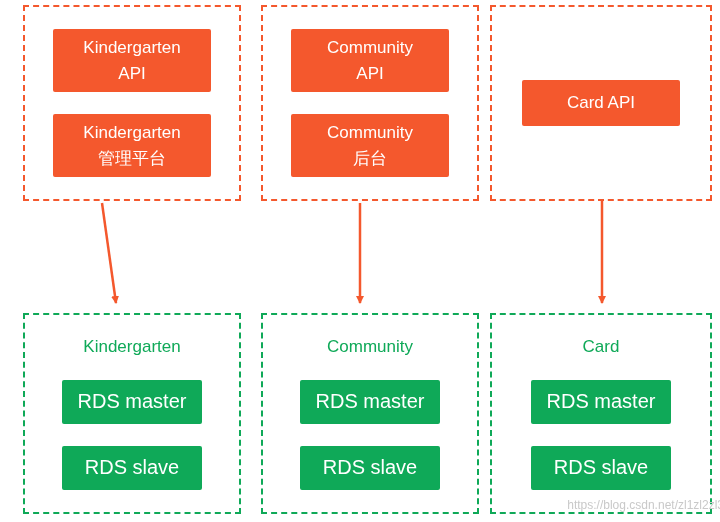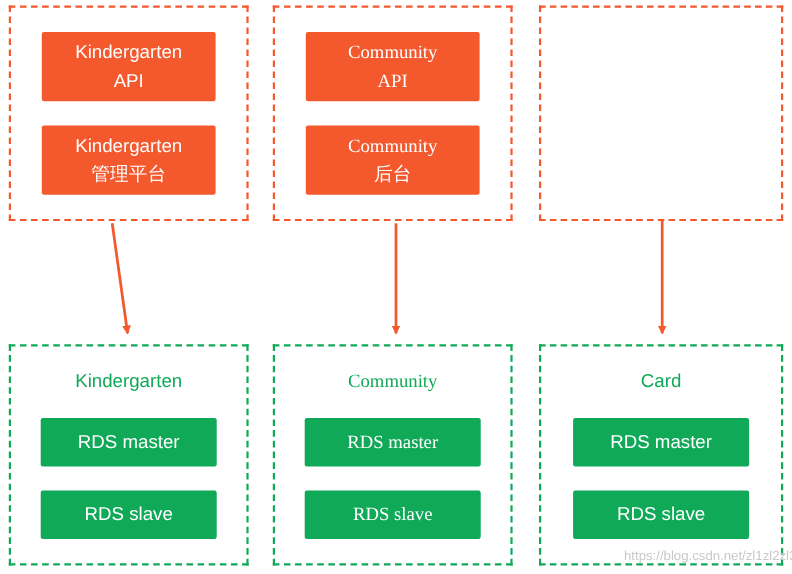--- a/index.html
+++ b/index.html
@@ -25,46 +25,46 @@
     justify-content:space-evenly;
   }
   .group.top{
     border:2px dashed var(--orange);
     top:5px;height:196px;
   }
   .group.bottom{
     border:2px dashed var(--green);
     top:313px;height:201px;
   }
-  .g1{left:8px;width:218px;}
-  .g2{left:248px;width:218px;font-family:Liberation Serif, serif;}
+  .g1{left:23px;width:218px;}
+  .g2{left:261px;width:218px;}
   .g3{left:490px;width:222px;}
 
   
   .app-box{
     width:158px;
     min-height:46px;
     background:var(--orange);
     color:#ffffff;
     font-size:17px;
     line-height:1.5;
     text-align:center;
     display:flex;
     align-items:center;
     justify-content:center;
     white-space:pre-line;
     padding:6px 4px;
     border-radius:2px;
   }
   .db-box{
-    width:160px;
+    width:140px;
     min-height:44px;
     background:var(--green);
     color:#ffffff;
-    font-size:17px;
+    font-size:20px;
     text-align:center;
     display:flex;
     align-items:center;
     justify-content:center;
     padding:6px 4px;
     border-radius:2px;
   }
   .db-title{
     color:var(--green);
     font-size:17px;
@@ -109,20 +109,21 @@
   </div>
 
   <div class="group top g2">
     <div class="app-box">Community
 API</div>
     <div class="app-box">Community
 后台</div>
   </div>
 
   <div class="group top g3">
+    <div class="app-box">Card API</div>
   </div>
 
   <svg class="arrows" viewBox="0 0 720 522" xmlns="http://www.w3.org/2000/svg">
     <defs>
       <marker id="ah" markerWidth="10" markerHeight="10" refX="7" refY="4" orient="auto" markerUnits="userSpaceOnUse">
         <path class="arrow-head" d="M0,0 L8,4 L0,8 Z"></path>
       </marker>
     </defs>
     <g>
       <line class="arrow-line" x1="102" y1="203" x2="116" y2="303" marker-end="url(#ah)"></line>

